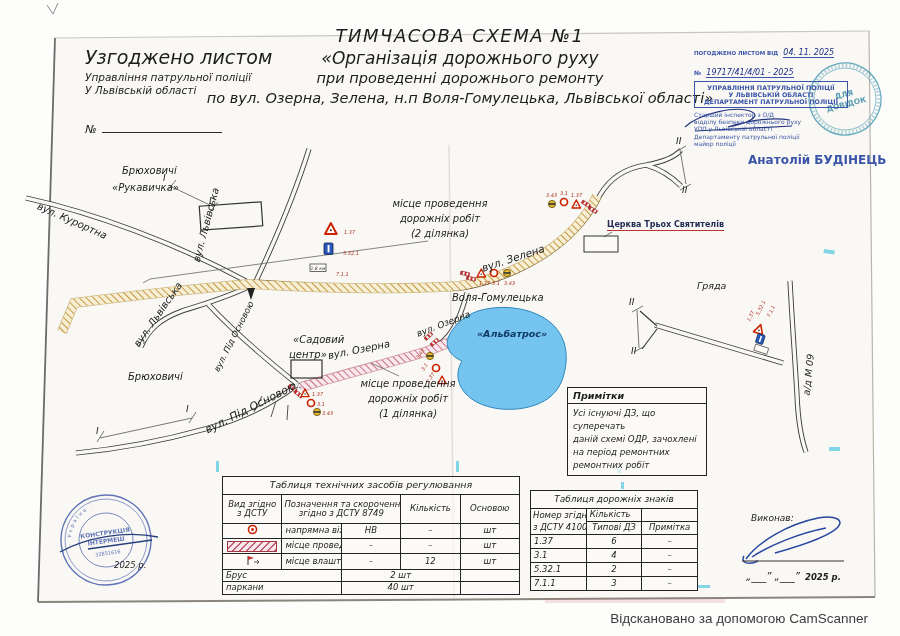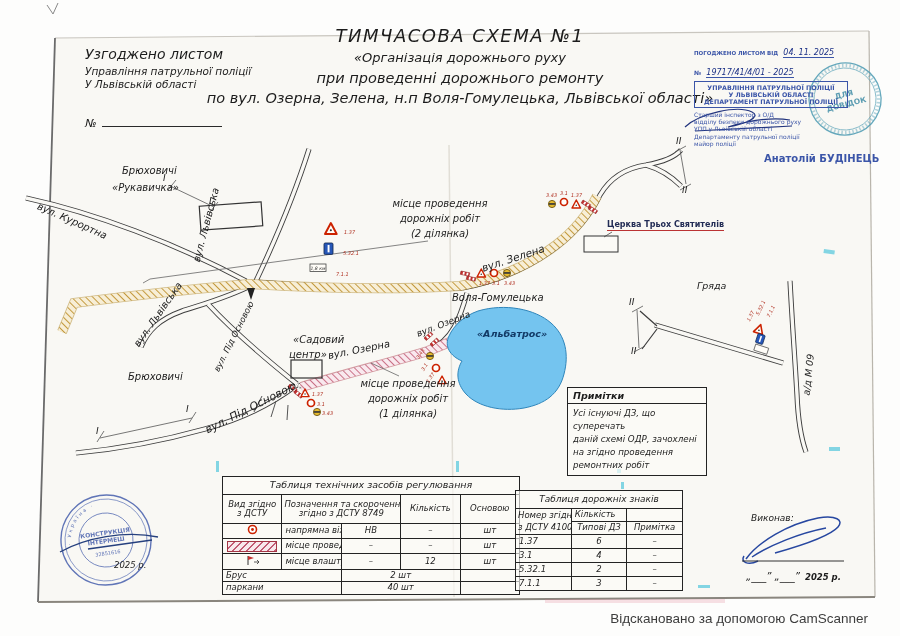--- a/index.html
+++ b/index.html
@@ -206,32 +206,32 @@
     <rect x="829" y="447" width="11" height="4"></rect>
     <rect x="216" y="461" width="3" height="11"></rect>
     <rect x="456" y="461" width="3" height="11"></rect>
     <rect x="698" y="585" width="12" height="3"></rect>
     <rect x="617" y="469" width="4" height="4"></rect>
     <rect x="621" y="482" width="3" height="7"></rect>
   </g>
 </svg>
 
 <div class="abs" style="left:85px;top:46px;width:220px">
-  <div class="draft" style="font-size:14px">Узгоджено листом</div>
+  <div class="draft" style="font-size:19px">Узгоджено листом</div>
   <div class="draft" style="font-size:10.5px;margin-top:3px">Управління патрульної поліції</div>
   <div class="draft" style="font-size:10.5px;margin-top:1px">У Львівській області</div>
   <div style="margin-top:22px">
     <span class="draft" style="font-size:11px">№</span>
     <span class="blank"></span>
   </div>
 </div>
 
 <div class="abs" style="left:180px;top:24px;width:560px;text-align:center">
   <div class="draft" style="font-size:18px;letter-spacing:1.5px;line-height:24px">ТИМЧАСОВА СХЕМА №1</div>
-  <div class="draft" style="font-size:13px;line-height:20px">«Організація дорожнього руху</div>
+  <div class="draft" style="font-size:17px;line-height:20px">«Організація дорожнього руху</div>
   <div class="draft" style="font-size:14.5px;line-height:20px">при проведенні дорожнього ремонту</div>
   <div class="draft" style="font-size:14.5px;line-height:20px">по вул. Озерна, Зелена, н.п Воля-Гомулецька, Львівської області»</div>
 </div>
 
 <div class="abs" style="left:694px;top:40px;width:200px">
   <div style="white-space:nowrap">
     <span class="bluecaps" style="font-size:5.5px">ПОГОДЖЕНО ЛИСТОМ ВІД</span>
     <span style="font-size:8px;font-style:italic;color:#1a2f85;border-bottom:1px solid #3b55a8">04. 11. 2025</span>
   </div>
   <div style="white-space:nowrap;margin-top:1px">
@@ -243,21 +243,21 @@
     <div class="bluecaps" style="font-size:6.3px">У ЛЬВІВСЬКІЙ ОБЛАСТІ</div>
     <div class="bluecaps" style="font-size:6.3px">ДЕПАРТАМЕНТ ПАТРУЛЬНОЇ ПОЛІЦІЇ</div>
   </div>
   <div style="margin-top:3px;color:#3b55a8;font-size:6px;line-height:7.2px">
     <div>Старший інспектор з О/Д</div>
     <div>відділу безпеки дорожнього руху</div>
     <div>УПП у Львівській області</div>
     <div>Департаменту патрульної поліції</div>
     <div>майор поліції</div>
   </div>
-  <div class="bluecaps" style="font-size:10px;margin-left:70px;margin-top:6px">Анатолій БУДІНЕЦЬ</div>
+  <div class="bluecaps" style="font-size:12px;margin-left:54px;margin-top:6px">Анатолій БУДІНЕЦЬ</div>
 </div>
 
 <div class="maplbl" style="left:122px;top:165px">Брюховичі</div>
 <div class="maplbl" style="left:112px;top:182px">«Рукавичка»</div>
 <div class="maplbl" style="left:38px;top:200px;transform:rotate(24deg)">вул. Курортна</div>
 <div class="maplbl" style="left:196px;top:256px;transform:rotate(-75deg)">вул. Львівська</div>
 <div class="maplbl" style="left:136px;top:340px;transform:rotate(-55deg)">вул. Львівська</div>
 <div class="maplbl" style="left:216px;top:366px;font-size:8.5px;transform:rotate(-63deg)">вул. Під Основою</div>
 <div class="maplbl" style="left:206px;top:424px;font-size:11px;transform:rotate(-27deg)">вул. Під Основою</div>
 <div class="maplbl" style="left:128px;top:371px">Брюховичі</div>
@@ -310,21 +310,21 @@
 <span class="code" style="left:322px;top:410px">3.43</span>
 <span class="code" style="left:748px;top:318px;transform:rotate(-65deg)">1.37</span>
 <span class="code" style="left:757px;top:312px;transform:rotate(-65deg)">5.32.1</span>
 <span class="code" style="left:768px;top:314px;transform:rotate(-65deg)">7.1.1</span>
 
 <div class="abs notes" style="left:567px;top:387px;width:138px">
   <div class="nt">Примітки</div>
   <div class="nb">
     <div>Усі існуючі ДЗ, що суперечать</div>
     <div>даній схемі ОДР, зачохлені</div>
-    <div>на згідно проведення</div>
+    <div>на період ремонтних</div>
     <div>ремонтних робіт</div>
   </div>
 </div>
 
 <table class="tb" style="left:222px;top:476px;width:298px">
   <tbody>
       <tr>
         <td class="ttl" colspan="5">Таблиця технічних засобів регулювання</td>
       </tr>
   <tr style="height:29px">
@@ -369,21 +369,21 @@
     <td></td>
   </tr>
   <tr style="height:13px">
     <td class="lft" colspan="2">паркани</td>
     <td colspan="2">40 шт</td>
     <td></td>
   </tr>
 </tbody>
   </table>
 
-<table class="tb" style="left:515px;top:490px;width:168px">
+<table class="tb" style="left:530px;top:490px;width:168px">
   <tbody>
       <tr>
         <td class="ttl" colspan="3" style="font-size:9px">Таблиця дорожніх знаків</td>
       </tr>
   <tr style="height:13px">
     <td class="nobb" style="width:88px">Номер згідно</td>
     <td class="lft" style="width:42px">Кількість</td>
     <td style="width:38px"></td>
   </tr>
   <tr style="height:13px">

